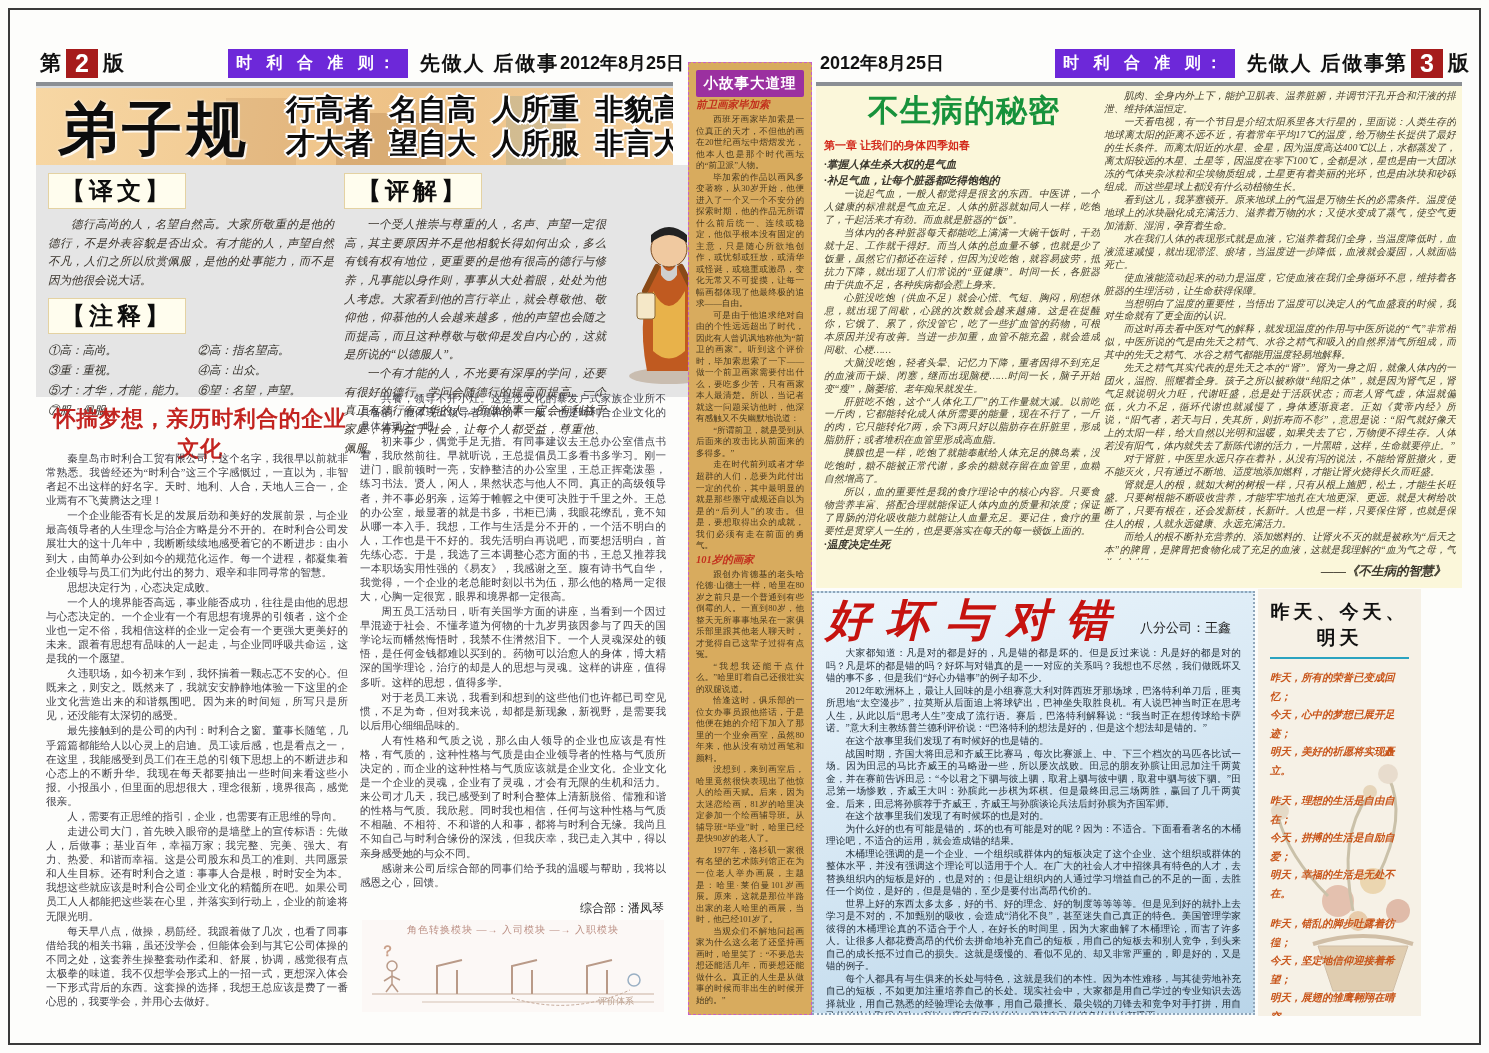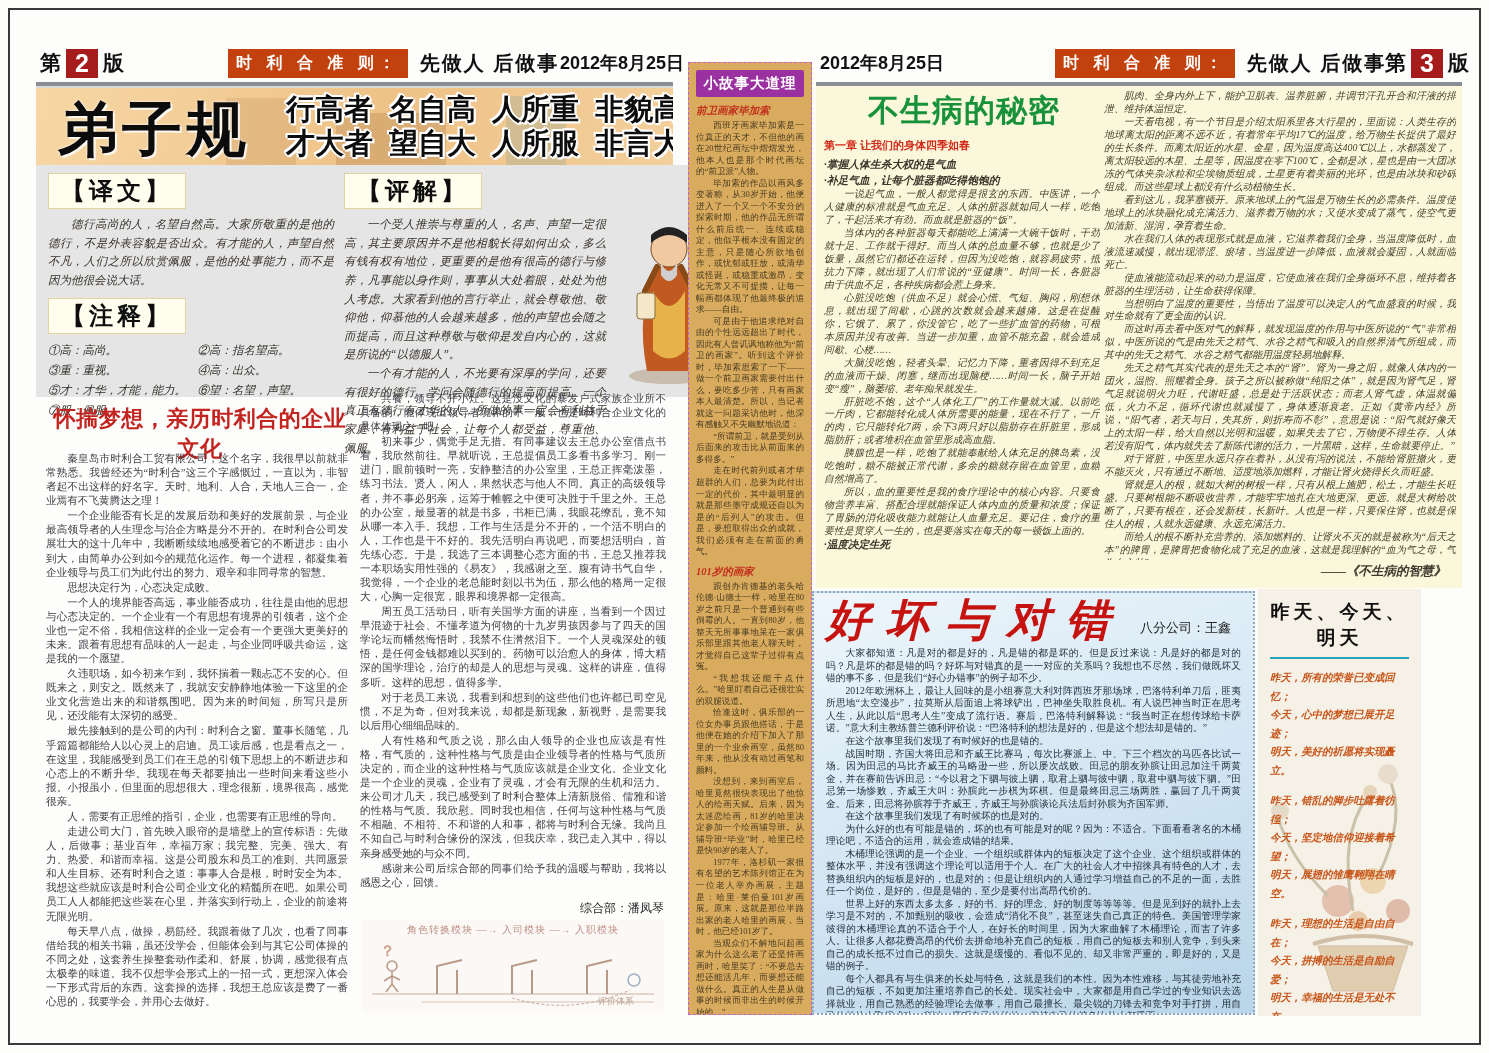--- a/index.html
+++ b/index.html
@@ -5,21 +5,21 @@
   html,body{margin:0;padding:0;background:#e9e9e9;}
   .sheet{position:relative;width:1489px;height:1053px;background:#fdfdfb;overflow:hidden;
          font-family:"Liberation Serif",serif;color:#222;}
   .frame{position:absolute;left:8px;top:8px;right:8px;bottom:8px;border:2px solid #3a3a3a;pointer-events:none;}
   p{margin:0;}
   
   .hdr{position:absolute;top:46px;height:34px;display:flex;align-items:center;font-family:"Liberation Sans",sans-serif;}
   .pageno{display:flex;align-items:center;gap:5px;font-size:21px;font-weight:bold;color:#111;}
   .pageno .num{background:#a61b1b;color:#fff;font-size:25px;line-height:29px;padding:0 9px;font-weight:bold;}
   .principle{display:flex;align-items:center;gap:12px;}
-  .principle .label{background:#c2410c;color:#fff;font-weight:bold;font-size:16px;letter-spacing:5px;padding:4px 8px;}
+  .principle .label{background:#6d28d9;color:#fff;font-weight:bold;font-size:16px;letter-spacing:5px;padding:4px 8px;}
   .principle .text{font-weight:bold;font-size:20px;color:#111;letter-spacing:2px;}
   .date{font-size:18px;font-weight:bold;color:#111;}
   .rule{position:absolute;height:0;border-top:4px solid #8b8f94;box-shadow:0 3px 0 #d8dadc;}
   
   .banner{position:absolute;left:36px;top:88px;width:637px;height:77px;overflow:hidden;
           background:linear-gradient(100deg,#f7d7a4,#eec287 55%,#f3cf9b);}
   .banner .decor{position:absolute;background:rgba(150,90,40,.14);}
   .banner-title{position:absolute;left:22px;top:2px;font-size:60px;font-weight:bold;color:#0c0c0c;
           font-family:"Liberation Sans",sans-serif;letter-spacing:4px;
           text-shadow:0 0 3px #fff,2px 2px 0 rgba(255,255,255,.8);}
@@ -46,21 +46,21 @@
        font-weight:normal;font-size:12px;color:#222;}
   .diagram{position:absolute;left:362px;top:920px;width:302px;height:92px;background:#fcf8f6;overflow:hidden;}
   .diag-flow{color:#bb8f84;font-size:10px;text-align:center;letter-spacing:1px;margin-top:3px;}
   .diag-label{position:absolute;right:30px;bottom:4px;color:#bba08f;font-size:9px;}
   .diag-q{position:absolute;left:18px;top:22px;color:#caa08a;font-size:15px;font-weight:bold;}
   
   .mid{position:absolute;left:688px;top:62px;width:124px;height:953px;background:#d8ab5e;
        border:1px dashed #c85fc8;box-sizing:border-box;padding:7px 7px;overflow:hidden;}
   .mid-hdr{background:#9b30a0;color:#fff;font-weight:bold;font-size:14.5px;text-align:center;
            padding:4px 0;font-family:"Liberation Sans",sans-serif;letter-spacing:1px;border-radius:2px;}
-  .mid-title{color:#c2301d;font-weight:bold;font-size:10.5px;margin:7px 0 2px;font-style:italic;}
+  .mid-title{color:#c2301d;font-weight:bold;font-size:10.5px;margin:1px 0 2px;font-style:italic;}
   .mid p{font-size:8.6px;line-height:1.34;text-indent:2em;color:#483a20;text-align:justify;margin:0;}
   
   .health{position:absolute;left:816px;top:86px;width:646px;height:502px;background:#fbf7da;overflow:hidden;}
   .health-title{position:absolute;left:14px;top:4px;width:268px;text-align:center;color:#17923b;
                 font-size:31px;font-weight:bold;font-family:"Liberation Sans",sans-serif;letter-spacing:1px;}
   .chapter{position:absolute;left:8px;top:52px;width:276px;color:#d32a1c;font-weight:bold;font-size:11px;
            font-family:"Liberation Sans",sans-serif;}
   .h-bullets{position:absolute;left:8px;top:70px;width:276px;font-size:10.8px;font-weight:bold;
              color:#3a362c;font-style:italic;line-height:1.5;}
   .h-col{position:absolute;text-align:justify;font-size:9.9px;line-height:1.31;color:#45402f;
@@ -308,30 +308,30 @@
       <circle cx="130" cy="78" r="10" fill="#d0b8a0"></circle>
       <circle cx="112" cy="96" r="7" fill="#caa26a"></circle>
     </svg>
     <div class="poem-title">昨天、今天、明天</div>
     <div class="stanza">
         <div class="poem-line">昨天，所有的荣誉已变成回忆；</div>
         <div class="poem-line">今天，心中的梦想已展开足迹；</div>
         <div class="poem-line">明天，美好的祈愿将实现矗立。</div>
       </div>
     <div class="stanza">
+        <div class="poem-line">昨天，理想的生活是自由自在；</div>
+        <div class="poem-line">今天，拼搏的生活是自励自爱；</div>
+        <div class="poem-line">明天，幸福的生活是无处不在。</div>
+      </div>
+    <div class="stanza">
         <div class="poem-line">昨天，错乱的脚步吐露着彷徨；</div>
         <div class="poem-line">今天，坚定地信仰迎接着希望；</div>
         <div class="poem-line">明天，展翅的雏鹰翱翔在晴空。</div>
       </div>
     <div class="stanza">
-        <div class="poem-line">昨天，理想的生活是自由自在；</div>
-        <div class="poem-line">今天，拼搏的生活是自励自爱；</div>
-        <div class="poem-line">明天，幸福的生活是无处不在。</div>
-      </div>
-    <div class="stanza">
         <div class="poem-line">昨天，不知道自己不知道；</div>
         <div class="poem-line">今天，知道自己不知道；</div>
         <div class="poem-line">明天，不知道自己已经知道。</div>
       </div>
     <div class="stanza">
         <div class="poem-line">昨天，把自己当成世界的中心；</div>
         <div class="poem-line">今天，把别人当成世界的中心；</div>
         <div class="poem-line">明天，自己已经是世界的中心。</div>
       </div>
     <div class="poem-sig">十分公司  紫趣</div>

